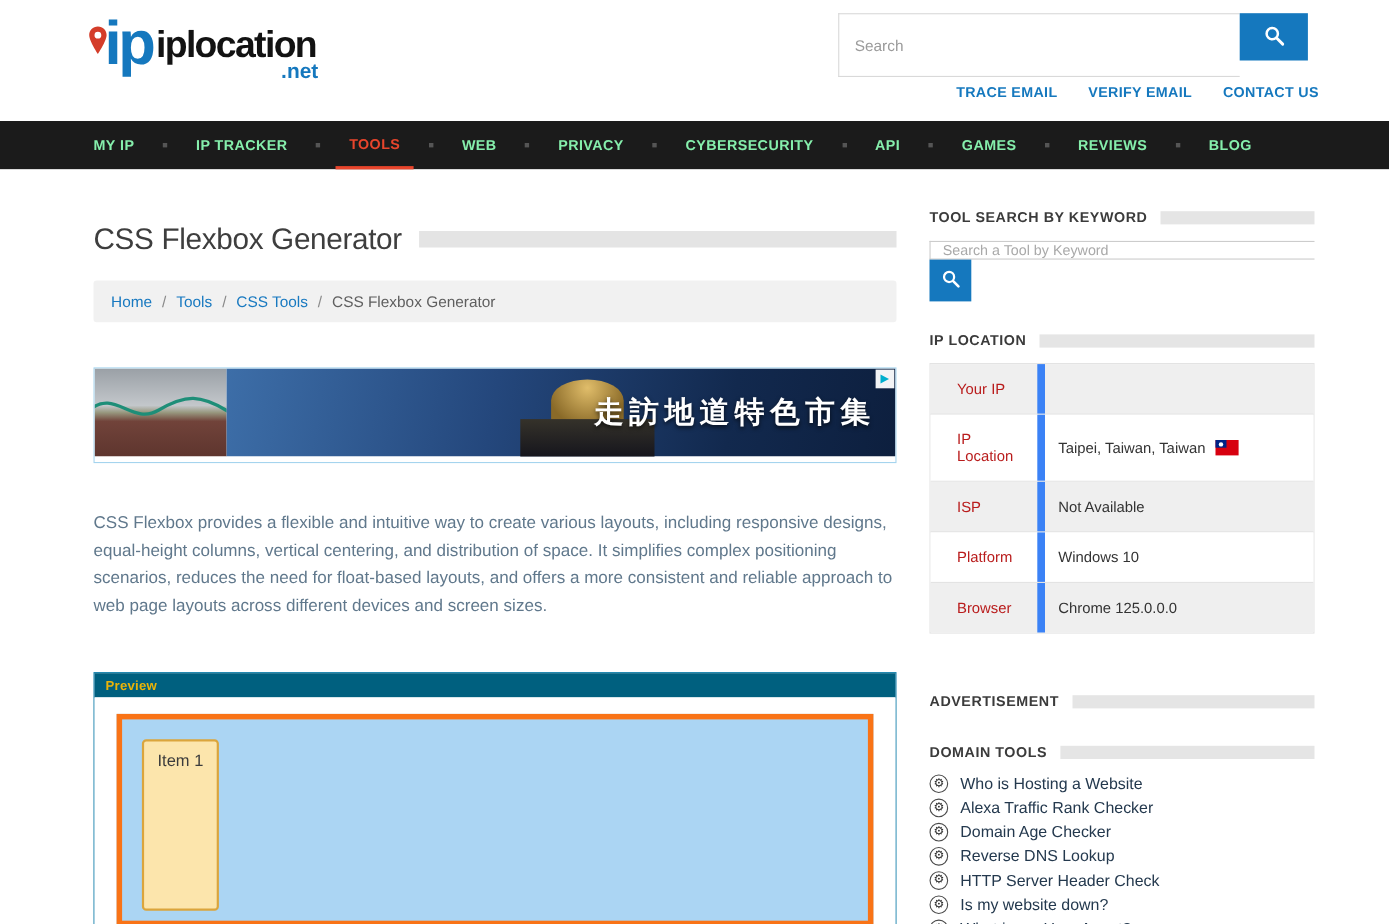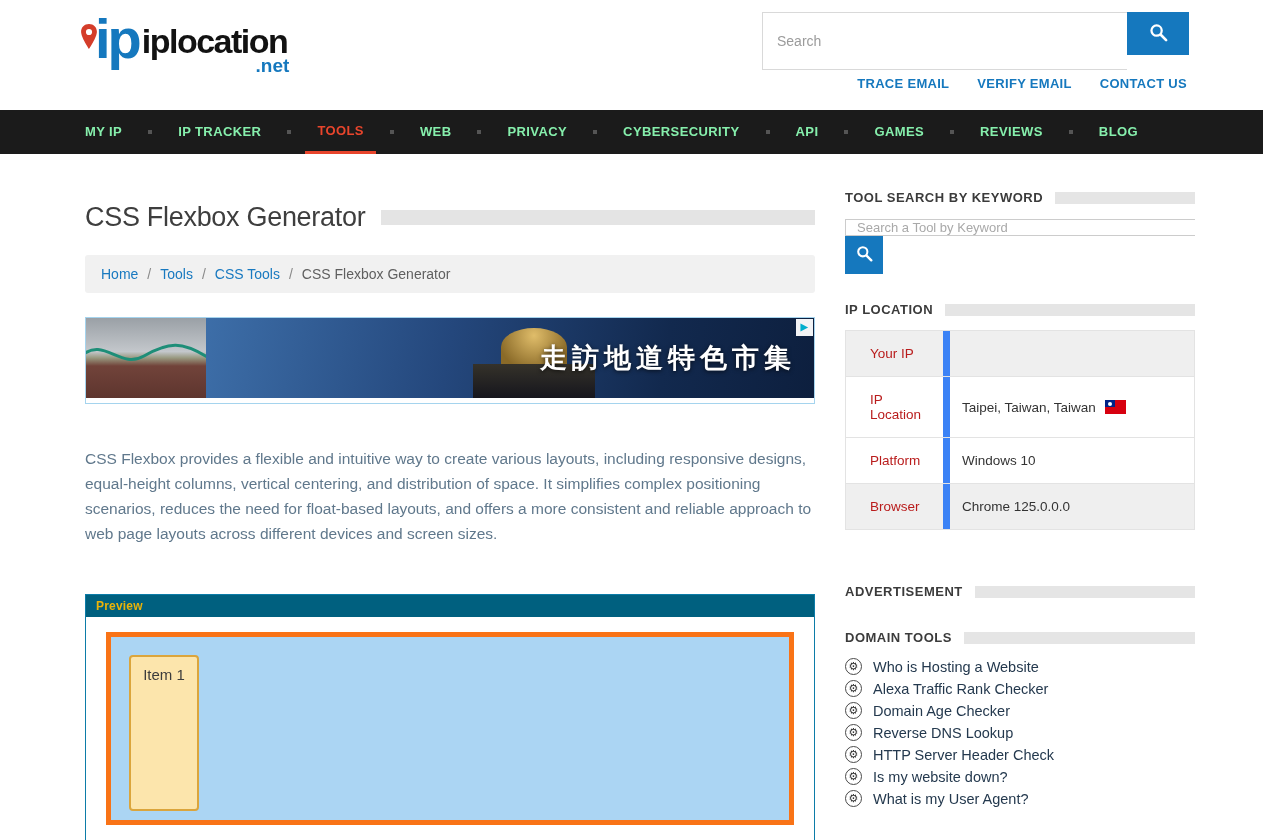--- a/index.html
+++ b/index.html
@@ -15,21 +15,21 @@
   .logo-word { font-size: 34px; font-weight: bold; color: #121212; letter-spacing: -1.5px;
     margin-left: 3px; position: relative; padding-bottom: 4px; }
   .logo-tld { position: absolute; right: -2px; bottom: -12px; color: #1578be;
     font-size: 19px; font-weight: bold; letter-spacing: 0; }
   .header-search { position: absolute; right: 74px; top: 12px; display: flex; }
   .header-search input { width: 365px; height: 58px; border: 1px solid #d9d9d9; border-right: none;
     padding: 0 14px; font-size: 14px; color: #444; outline: none; font-family: inherit; }
   .header-search input::placeholder { color: #9b9b9b; }
   .header-search button { width: 62px; height: 43px; background: #1578be; border: none;
     cursor: pointer; display: flex; align-items: center; justify-content: center; }
-  .header-links { position: absolute; right: 76px; top: 76px; display: flex; gap: 28px; text-align: center; }
+  .header-links { position: absolute; right: 64px; top: 76px; display: flex; gap: 28px; text-align: center; }
   .header-links a { color: #1578be; font-size: 13px; font-weight: bold; text-decoration: none;
     letter-spacing: 0.3px; cursor: pointer; }
 
   
   .main-nav { background: #1b1b1b; height: 44px; display: flex; align-items: center; padding: 0 0 0 85px; }
   .nav-item { color: #86efac; font-size: 13px; font-weight: bold; letter-spacing: 0.4px;
     text-decoration: none; height: 44px; line-height: 44px; cursor: pointer; }
   .nav-item.active { color: #e8452c; border-bottom: 3px solid #e8452c; line-height: 41px;
     padding: 0 12px; margin: 0 -12px; }
   .nav-sep { width: 4px; height: 4px; background: #555; margin: 0 26px; flex: none; }
@@ -44,21 +44,21 @@
   .page-title { font-size: 27px; font-weight: 400; color: #3e3e3e; letter-spacing: -0.3px; white-space: nowrap; }
   .title-bar { flex: 1; height: 15px; background: #e4e4e4; margin-left: 16px; }
 
   .breadcrumb { margin-top: 22px; background: #f1f1f1; border-radius: 3px; padding: 11px 16px;
     font-size: 14px; color: #666; display: flex; align-items: center; }
   .breadcrumb a { color: #1879c0; text-decoration: none; cursor: pointer; }
   .crumb-sep { color: #8a8a8a; margin: 0 9px; }
   .crumb-sep::before { content: "/"; }
   .crumb-current { color: #5f5f5f; }
 
-  .ad-banner { position: relative; margin-top: 24px; width: 730px; border: 1px solid #a5d4ee;
+  .ad-banner { position: relative; margin-top: 41px; width: 730px; border: 1px solid #a5d4ee;
     padding-bottom: 5px; background: #fff; cursor: pointer; }
   .ad-inner { display: flex; height: 80px; overflow: hidden; }
   .ad-left { position: relative; width: 120px; flex: none;
     background: linear-gradient(to bottom, #9aa0a6 0%, #c3c7cb 42%, #98987f 50%, #71433a 60%, #5e352e 100%); }
   .ad-left svg { position: absolute; top: 0; left: 0; }
   .ad-right { position: relative; flex: 1;
     background: linear-gradient(100deg, #3d6ea8 0%, #24477c 40%, #12294e 75%, #0d1f3e 100%); }
   .ad-dome { position: absolute; left: 295px; top: 10px; width: 66px; height: 38px;
     background: radial-gradient(circle at 50% 20%, #e0bd6a, #8a6a28 80%); border-radius: 50% 50% 6% 6%; }
   .ad-dome::after { content: ""; position: absolute; left: -28px; top: 36px; width: 122px; height: 36px;
@@ -255,20 +255,24 @@
       <div class="ip-row even">
         <div class="ip-label">IP Location</div>
         <div class="ip-value">
           <span>Taipei, Taiwan, Taiwan</span>
           <span class="flag-tw">
               <span class="canton"></span>
               <span class="sun"></span>
             </span>
         </div>
       </div>
+      <div class="ip-row odd">
+        <div class="ip-label">ISP</div>
+        <div class="ip-value">Not Available</div>
+      </div>
       <div class="ip-row even">
         <div class="ip-label">Platform</div>
         <div class="ip-value">Windows 10</div>
       </div>
       <div class="ip-row odd">
         <div class="ip-label">Browser</div>
         <div class="ip-value">Chrome 125.0.0.0</div>
       </div>
     </div>
 

